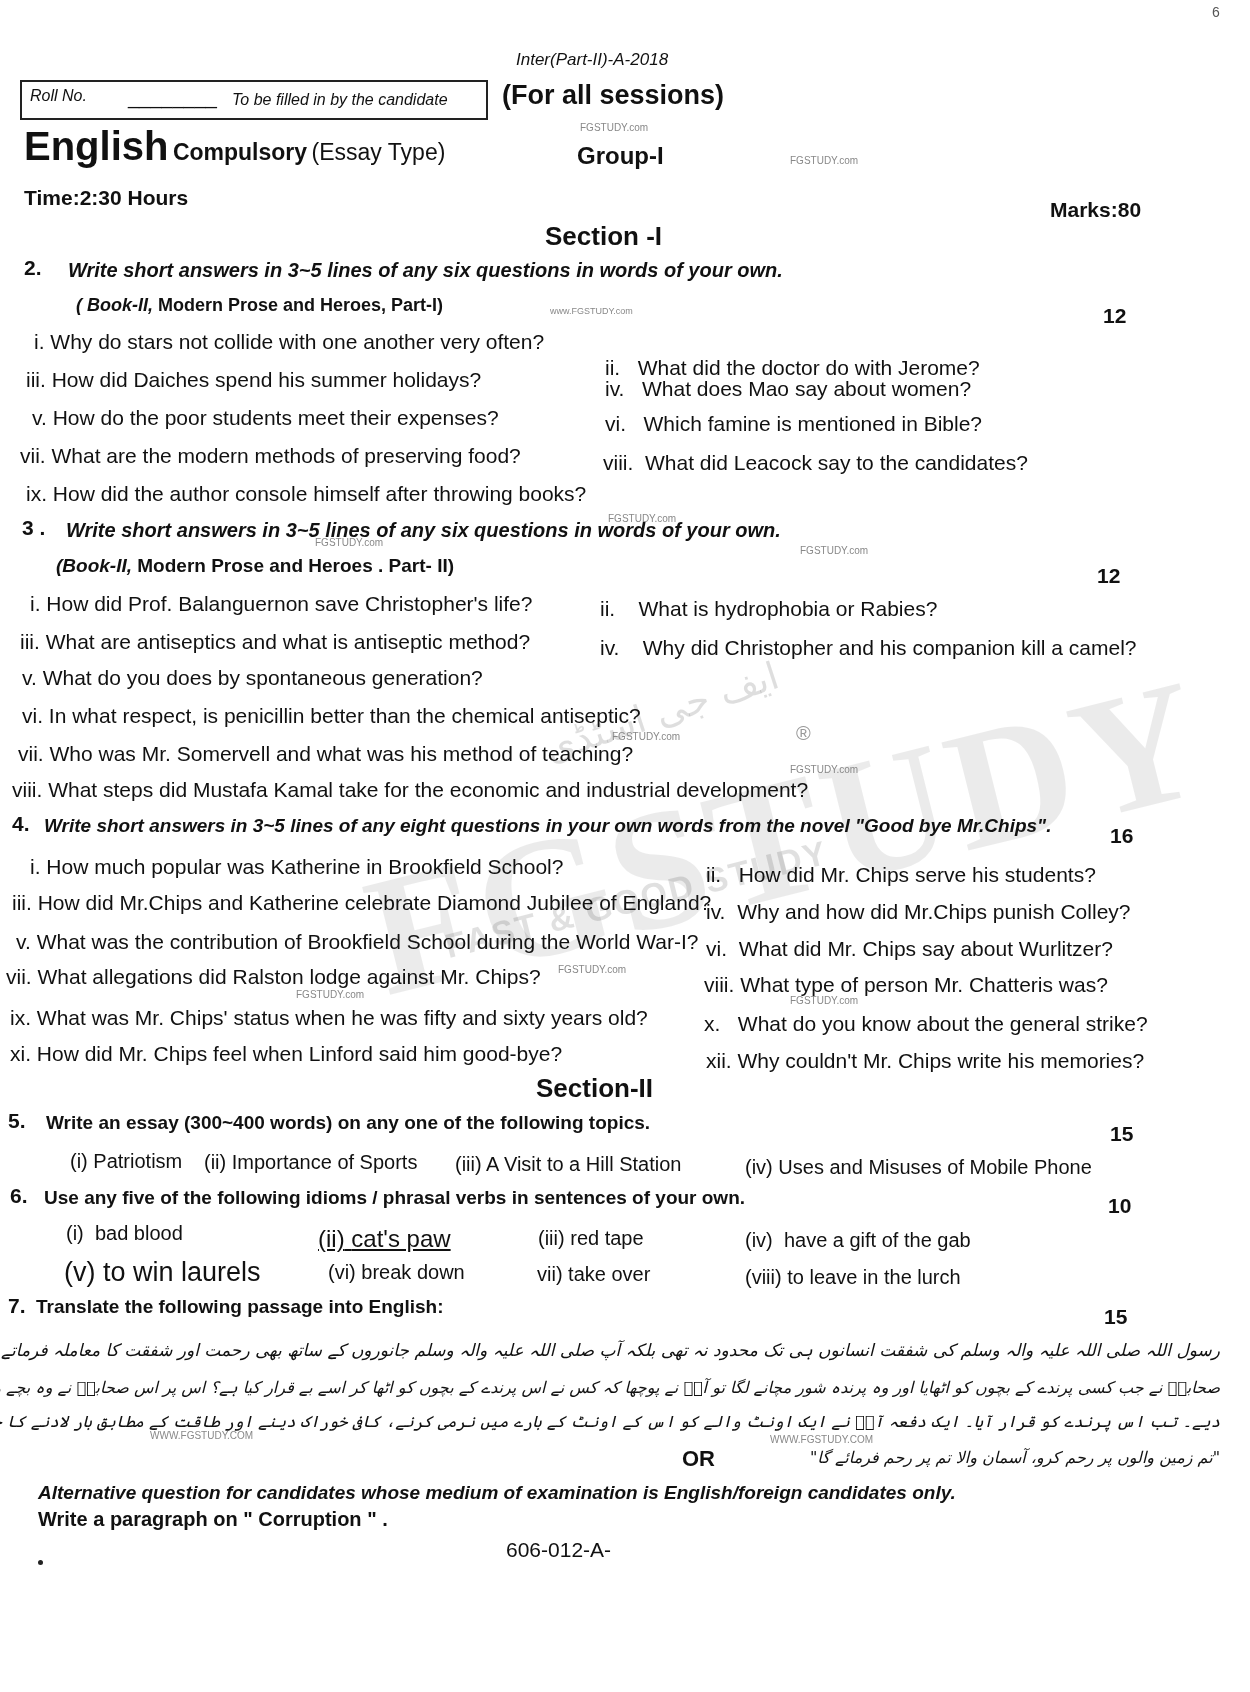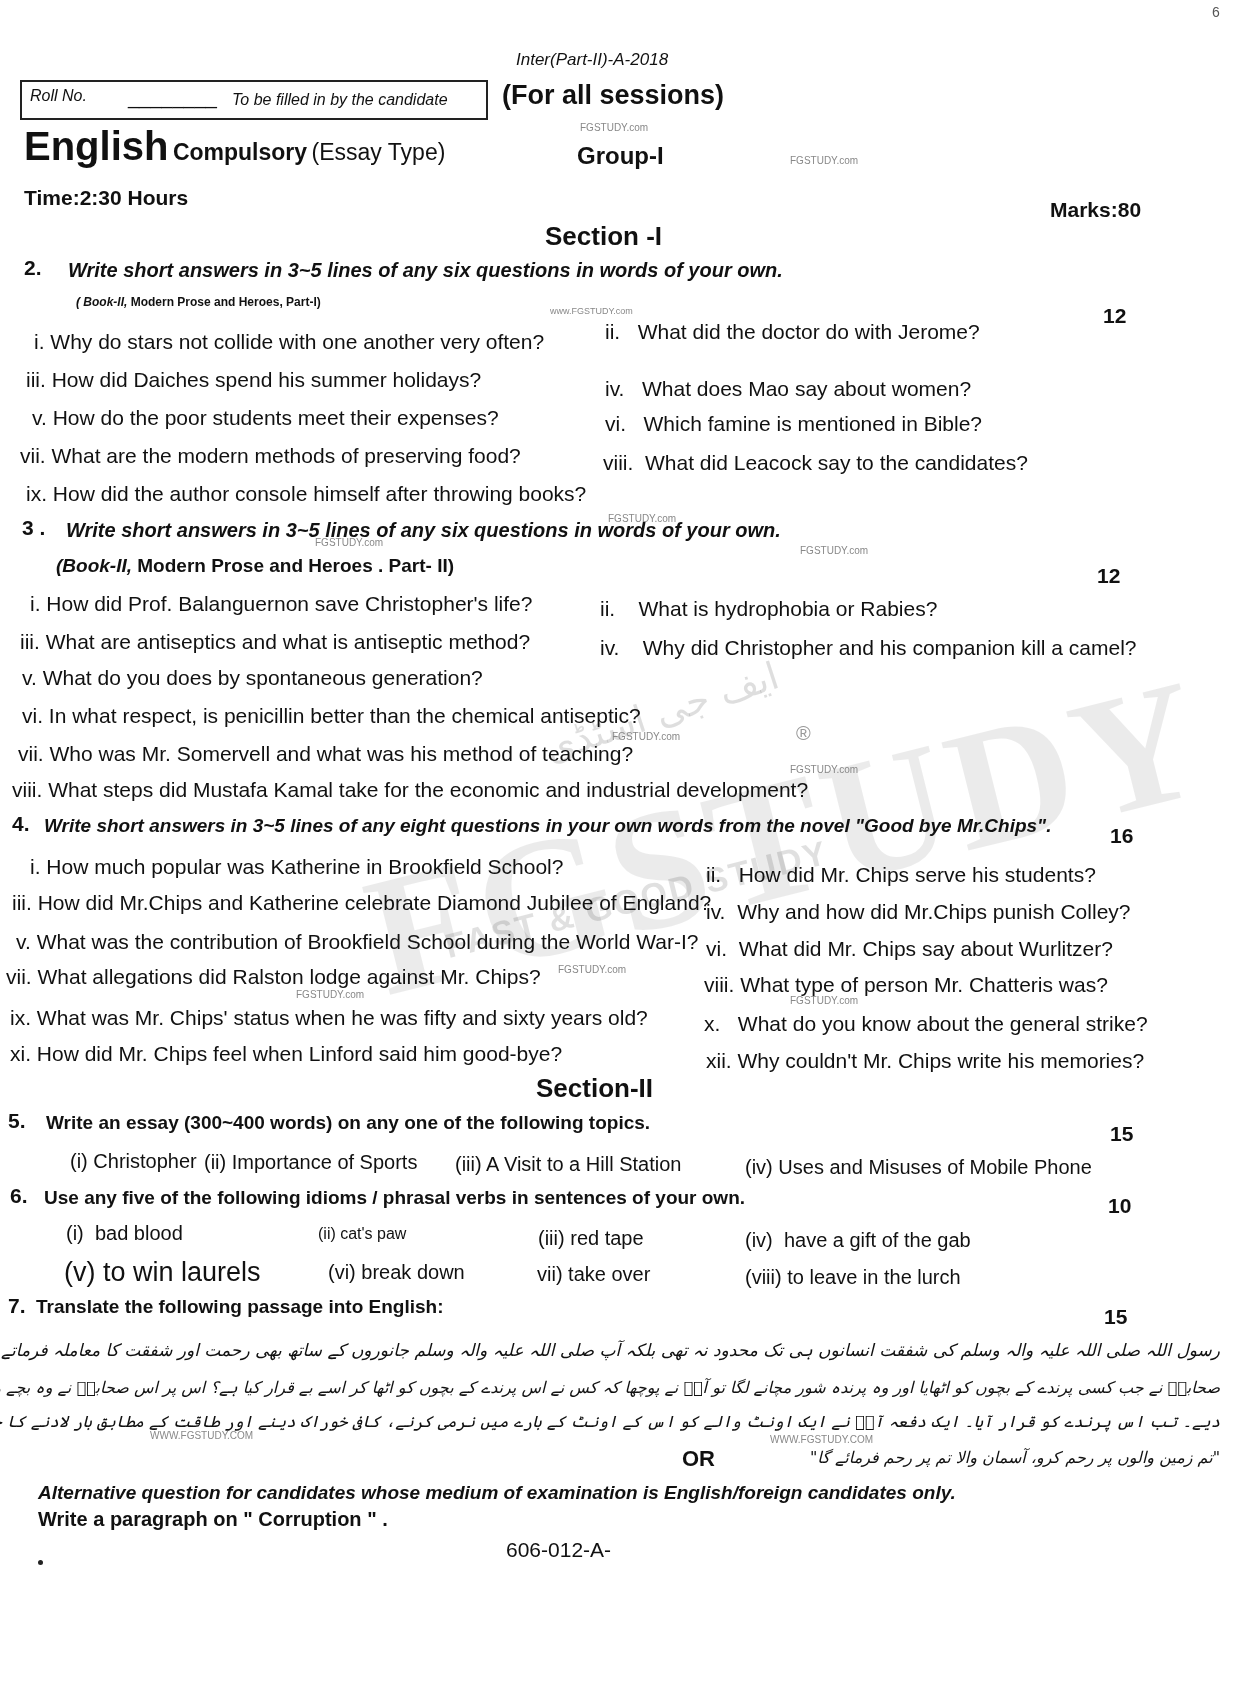--- a/index.html
+++ b/index.html
@@ -40,29 +40,29 @@
 </div>
 <div class="abs bold" style="left:577px;top:142px;font-size:24px;">Group-I</div>
 <div class="wm" style="left:790px;top:155px;">FGSTUDY.com</div>
 <div class="abs serif bold" style="left:24px;top:186px;font-size:21px;">Time:2:30 Hours</div>
 <div class="abs serif bold" style="left:1050px;top:198px;font-size:21px;">Marks:80</div>
 
 <div class="abs bold" style="left:545px;top:221px;font-size:26px;">Section -I</div>
 
 <div class="abs bold" style="left:24px;top:256px;font-size:21px;">2.</div>
 <div class="abs bold ital" style="left:68px;top:259px;font-size:20px;">Write short answers in 3~5 lines of any six questions in words of your own.</div>
-<div class="abs bold" style="left:76px;top:295px;font-size:12px;">
+<div class="abs bold" style="left:76px;top:295px;font-size:18px;">
   <span class="ital">( Book-II,</span>
   <span>Modern Prose and Heroes, Part-I)</span>
 </div>
 <div class="wm" style="left:550px;top:306px;font-size:9px;">www.FGSTUDY.com</div>
 <div class="marks" style="left:1103px;top:304px;">12</div>
 
 <div class="q" style="left:34px;top:330px;"><span>i.</span> <span>Why do stars not collide with one another very often?</span></div>
-<div class="q" style="left:605px;top:320px;"><span>ii.</span>&nbsp;&nbsp; <span>What did the doctor do with Jerome?</span></div>
+<div class="q" style="left:605px;top:356px;"><span>ii.</span>&nbsp;&nbsp; <span>What did the doctor do with Jerome?</span></div>
 <div class="q" style="left:26px;top:368px;"><span>iii.</span> <span>How did Daiches spend his summer holidays?</span></div>
 <div class="q" style="left:605px;top:377px;"><span>iv.</span>&nbsp;&nbsp; <span>What does Mao say about women?</span></div>
 <div class="q" style="left:32px;top:406px;"><span>v.</span> <span>How do the poor students meet their expenses?</span></div>
 <div class="q" style="left:605px;top:412px;"><span>vi.</span>&nbsp;&nbsp; <span>Which famine is mentioned in Bible?</span></div>
 <div class="q" style="left:20px;top:444px;"><span>vii.</span> <span>What are the modern methods of preserving food?</span></div>
 <div class="q" style="left:603px;top:451px;"><span>viii.</span>&nbsp; <span>What did Leacock say to the candidates?</span></div>
 <div class="q" style="left:26px;top:482px;"><span>ix.</span> <span>How did the author console himself after throwing books?</span></div>
 
 <div class="wm" style="left:608px;top:513px;">FGSTUDY.com</div>
 <div class="abs bold" style="left:22px;top:516px;font-size:21px;">3 .</div>
@@ -104,30 +104,30 @@
 <div class="q" style="left:10px;top:1006px;"><span>ix.</span> <span>What was Mr. Chips' status when he was fifty and sixty years old?</span></div>
 <div class="q" style="left:704px;top:1012px;"><span>x.</span>&nbsp;&nbsp; <span>What do you know about the general strike?</span></div>
 <div class="q" style="left:10px;top:1042px;"><span>xi.</span> <span>How did Mr. Chips feel when Linford said him good-bye?</span></div>
 <div class="q" style="left:706px;top:1049px;"><span>xii.</span> <span>Why couldn't Mr. Chips write his memories?</span></div>
 
 <div class="abs bold" style="left:536px;top:1073px;font-size:26px;">Section-II</div>
 
 <div class="abs bold" style="left:8px;top:1109px;font-size:21px;">5.</div>
 <div class="abs bold" style="left:46px;top:1112px;font-size:19px;">Write an essay  (300~400 words) on any one of the following topics.</div>
 <div class="marks" style="left:1110px;top:1122px;">15</div>
-<div class="q" style="left:70px;top:1150px;font-size:20px;"><span>(i)</span> <span>Christopher</span></div>
+<div class="q" style="left:70px;top:1150px;font-size:20px;"><span>(i)</span> <span>Patriotism</span></div>
 <div class="q" style="left:204px;top:1151px;font-size:20px;"><span>(ii)</span> <span>Importance of Sports</span></div>
 <div class="q" style="left:455px;top:1153px;font-size:20px;"><span>(iii)</span> <span>A Visit to a Hill Station</span></div>
 <div class="q" style="left:745px;top:1156px;font-size:20px;"><span>(iv)</span> <span>Uses and Misuses of Mobile Phone</span></div>
 
 <div class="abs bold" style="left:10px;top:1184px;font-size:21px;">6.</div>
 <div class="abs bold" style="left:44px;top:1187px;font-size:19px;">Use any five of the following idioms / phrasal verbs in sentences of your own.</div>
 <div class="marks" style="left:1108px;top:1194px;">10</div>
 <div class="q" style="left:66px;top:1222px;font-size:20px;"><span>(i)</span>&nbsp; <span>bad blood</span></div>
-<div class="q" style="left:318px;top:1225px;font-size:16px;"><span>(ii)</span> <span>cat's paw</span></div>
+<div class="q" style="left:318px;top:1225px;font-size:24px;text-decoration:underline;"><span>(ii)</span> <span>cat's paw</span></div>
 <div class="q" style="left:538px;top:1227px;font-size:20px;"><span>(iii)</span> <span>red tape</span></div>
 <div class="q" style="left:745px;top:1229px;font-size:20px;"><span>(iv)</span>&nbsp; <span>have a gift of the gab</span></div>
 <div class="q" style="left:64px;top:1257px;font-size:27px;"><span>(v)</span> <span>to win laurels</span></div>
 <div class="q" style="left:328px;top:1261px;font-size:20px;"><span>(vi)</span> <span>break down</span></div>
 <div class="q" style="left:537px;top:1263px;font-size:20px;"><span>vii)</span> <span>take over</span></div>
 <div class="q" style="left:745px;top:1266px;font-size:20px;"><span>(viii)</span> <span>to leave in the lurch</span></div>
 
 <div class="abs bold" style="left:8px;top:1294px;font-size:21px;">7.</div>
 <div class="abs bold" style="left:36px;top:1296px;font-size:19px;">Translate the following passage into English:</div>
 <div class="marks" style="left:1104px;top:1305px;">15</div>

